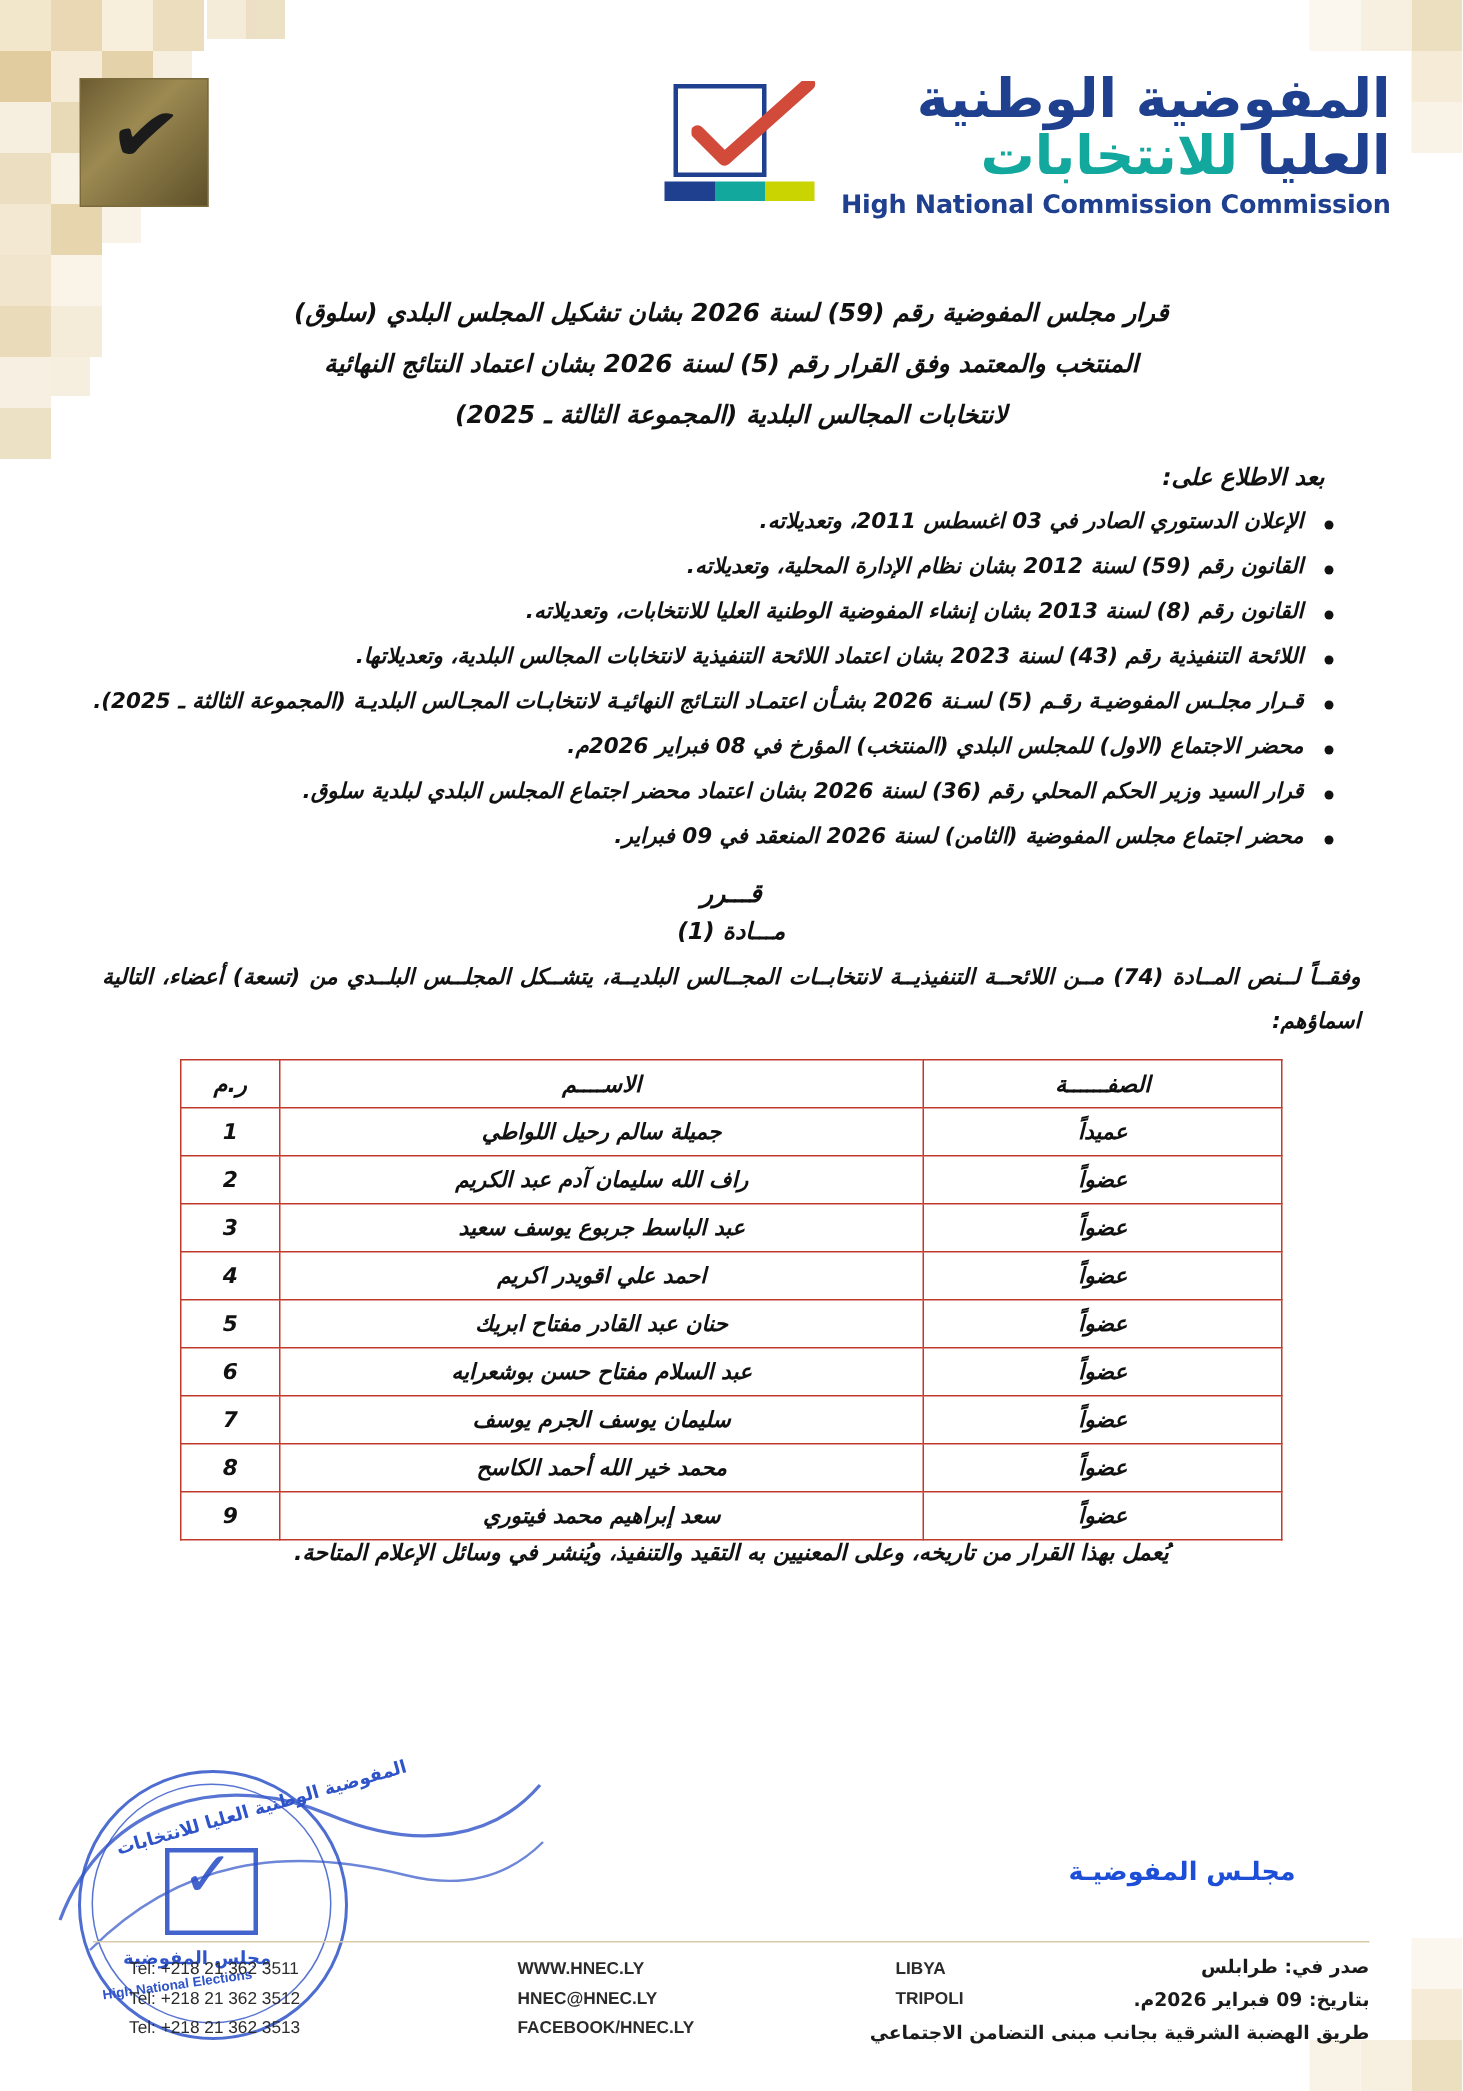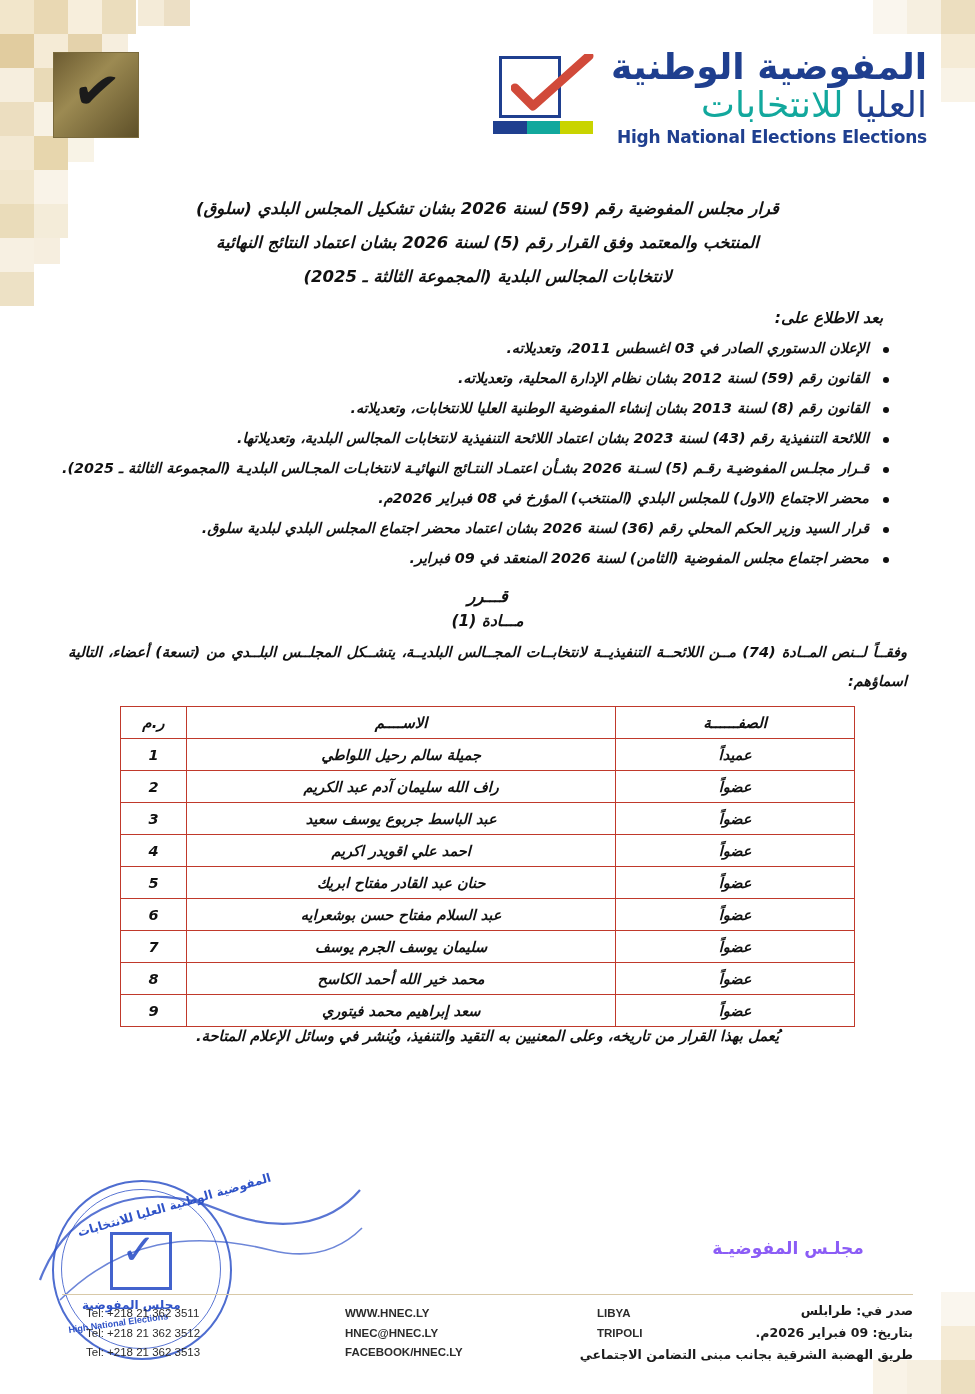--- a/index.html
+++ b/index.html
@@ -42,21 +42,21 @@
   }
   .hnec-mark .check{
     position:absolute;left:18px;top:2px;width:84px;height:70px;
   }
   .hnec-mark .bar{
     position:absolute;left:0;bottom:6px;width:100px;height:13px;
     background:linear-gradient(90deg,#1f3f8f 0 34%,#12a89d 34% 67%,#c9d400 67% 100%);
   }
   .hnec-text{text-align:right;direction:rtl;}
   .hnec-ar1{font-size:36px;font-weight:bold;color:#1f3f8f;line-height:1.05;letter-spacing:0;}
-  .hnec-ar2{font-size:36px;font-weight:normal;color:#1f3f8f;line-height:1.05;}
+  .hnec-ar2{font-size:36px;font-weight:bold;color:#1f3f8f;line-height:1.05;}
   .hnec-ar2 .teal{color:#12a89d;}
   .hnec-en{font-size:17px;font-weight:bold;color:#1f3f8f;margin-top:3px;letter-spacing:-0.2px;}
 
   
   .content{position:relative;padding:0 62px 0 62px;direction:rtl;font-style:italic;}
   .title{
     text-align:center;font-size:16.5px;font-weight:bold;line-height:2.05;
     color:#111;margin:12px auto 0 auto;width:690px;
   }
   .intro{font-size:15.5px;font-weight:bold;margin:16px 30px 8px 0;}
@@ -105,21 +105,21 @@
   }
   .closing{
     font-size:14.8px;font-weight:bold;text-align:center;margin:0 0 6px 0;
   }
 
   
   .sign{
     position:absolute;right:62px;top:1236px;text-align:center;width:250px;
     direction:rtl;
   }
-  .sign .l1{font-size:17px;font-weight:bold;color:#8b5cf6;line-height:1.5;}
+  .sign .l1{font-size:17px;font-weight:bold;color:#1d4ed8;line-height:1.5;}
 
   .stamp{
     position:absolute;left:52px;top:1180px;width:190px;height:190px;
     pointer-events:none;
   }
   .stamp .ring{
     position:absolute;left:0;top:0;width:176px;height:176px;border-radius:50%;
     border:2px solid #2f53c8;opacity:.85;
   }
   .stamp .ring2{
@@ -226,21 +226,21 @@
       <span class="tick">✔</span>
     </div>
 
     <div class="hnec">
       <div class="hnec-text">
         <div class="hnec-ar1">المفوضية الوطنية</div>
         <div class="hnec-ar2">
           <span>العليا</span>
           <span class="teal">للانتخابات</span>
         </div>
-        <div class="hnec-en">High National Elections Elections</div>
+        <div class="hnec-en">High National Commission Commission</div>
       </div>
       <div class="hnec-mark">
         <div class="sq2"></div>
         <svg class="check" viewBox="0 0 84 70">
           <path d="M4 34 L22 52 L78 2" fill="none" stroke="#d14a3a" stroke-width="9" stroke-linecap="round" stroke-linejoin="round"></path>
         </svg>
         <div class="bar"></div>
       </div>
     </div>
   </div>

